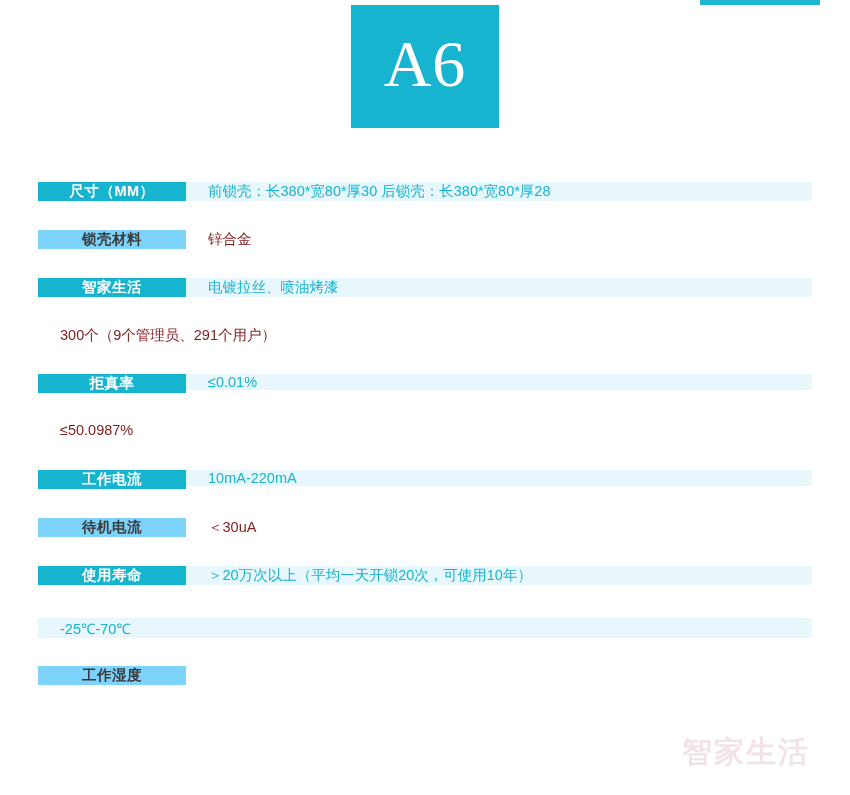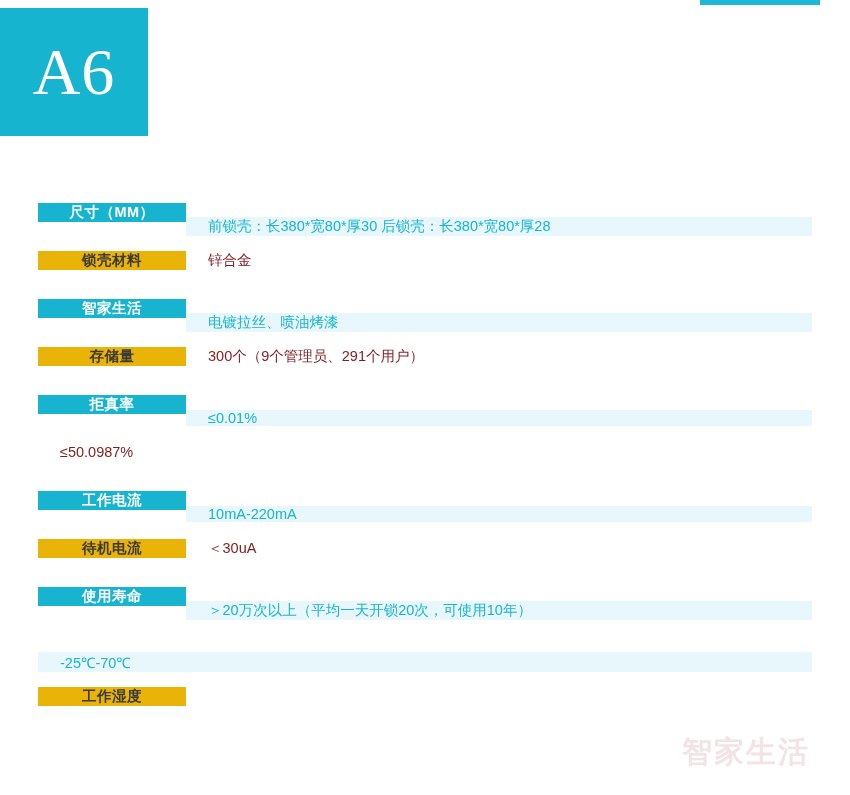--- a/index.html
+++ b/index.html
@@ -36,23 +36,23 @@
   .page {
     position: relative;
     width: 850px;
     height: 795px;
     box-sizing: border-box;
   }
 
   
   .hero {
     width: 100%;
-    padding-top: 8px;
-    display: flex;
-    justify-content: flex-start;
+    padding-top: 0;
+    display: flex;
+    justify-content: center;
   }
   .logo-box {
     width: 148px;
     height: 128px;
     background: #17b4d0;
     display: flex;
     align-items: center;
     justify-content: center;
   }
   .logo-text {
@@ -64,34 +64,33 @@
   }
 
   
   .spec-table {
     margin: 54px auto 0 auto;
     width: 774px;
     border-collapse: collapse;
   }
   .spec-row {
     display: flex;
-    align-items: center;
+    align-items: flex-start;
     height: 44px;
   }
   .spec-row.alt .label-cell {
     background: #17b4d0;
     color: #ffffff;
   }
   .spec-row.alt .value-cell {
     background: #e8f7fb;
     color: #17b4d0;
-    margin-top: 28px;
   }
   .spec-row.plain .label-cell {
-    background: #eab308;
+    background: #7dd3fc;
     color: #3a3a3a;
   }
   .spec-row.plain .value-cell {
     background: #ffffff;
     color: #7f1d1d;
   }
   .label-cell {
     width: 148px;
     min-width: 148px;
     display: flex;
@@ -155,21 +154,20 @@
     </div>
     <div class="row-gap"></div>
 
     <div class="spec-row alt">
       <div class="label-cell">智家生活</div>
       <div class="value-cell">电镀拉丝、喷油烤漆</div>
     </div>
     <div class="row-gap"></div>
 
     <div class="spec-row plain">
-      <div class="label-cell">存储量</div>
       <div class="value-cell">300个（9个管理员、291个用户）</div>
     </div>
     <div class="row-gap"></div>
 
     <div class="spec-row alt">
       <div class="label-cell">拒真率</div>
       <div class="value-cell">≤0.01%</div>
     </div>
     <div class="row-gap"></div>
 

